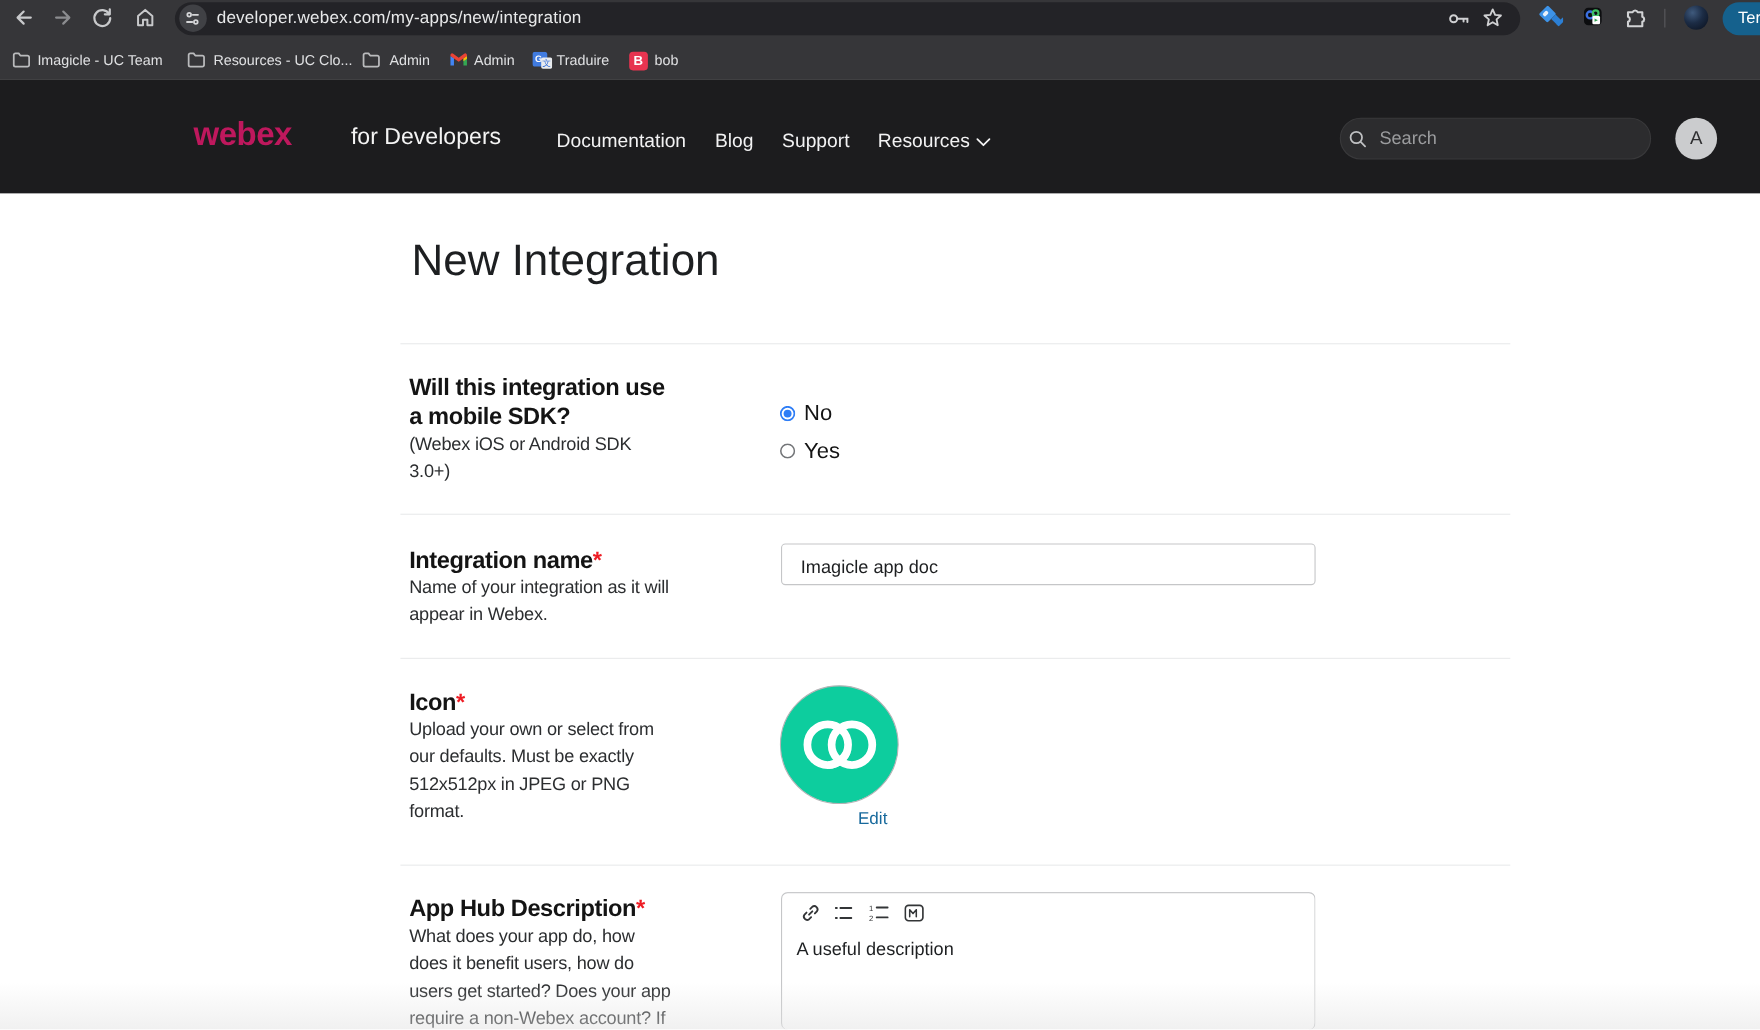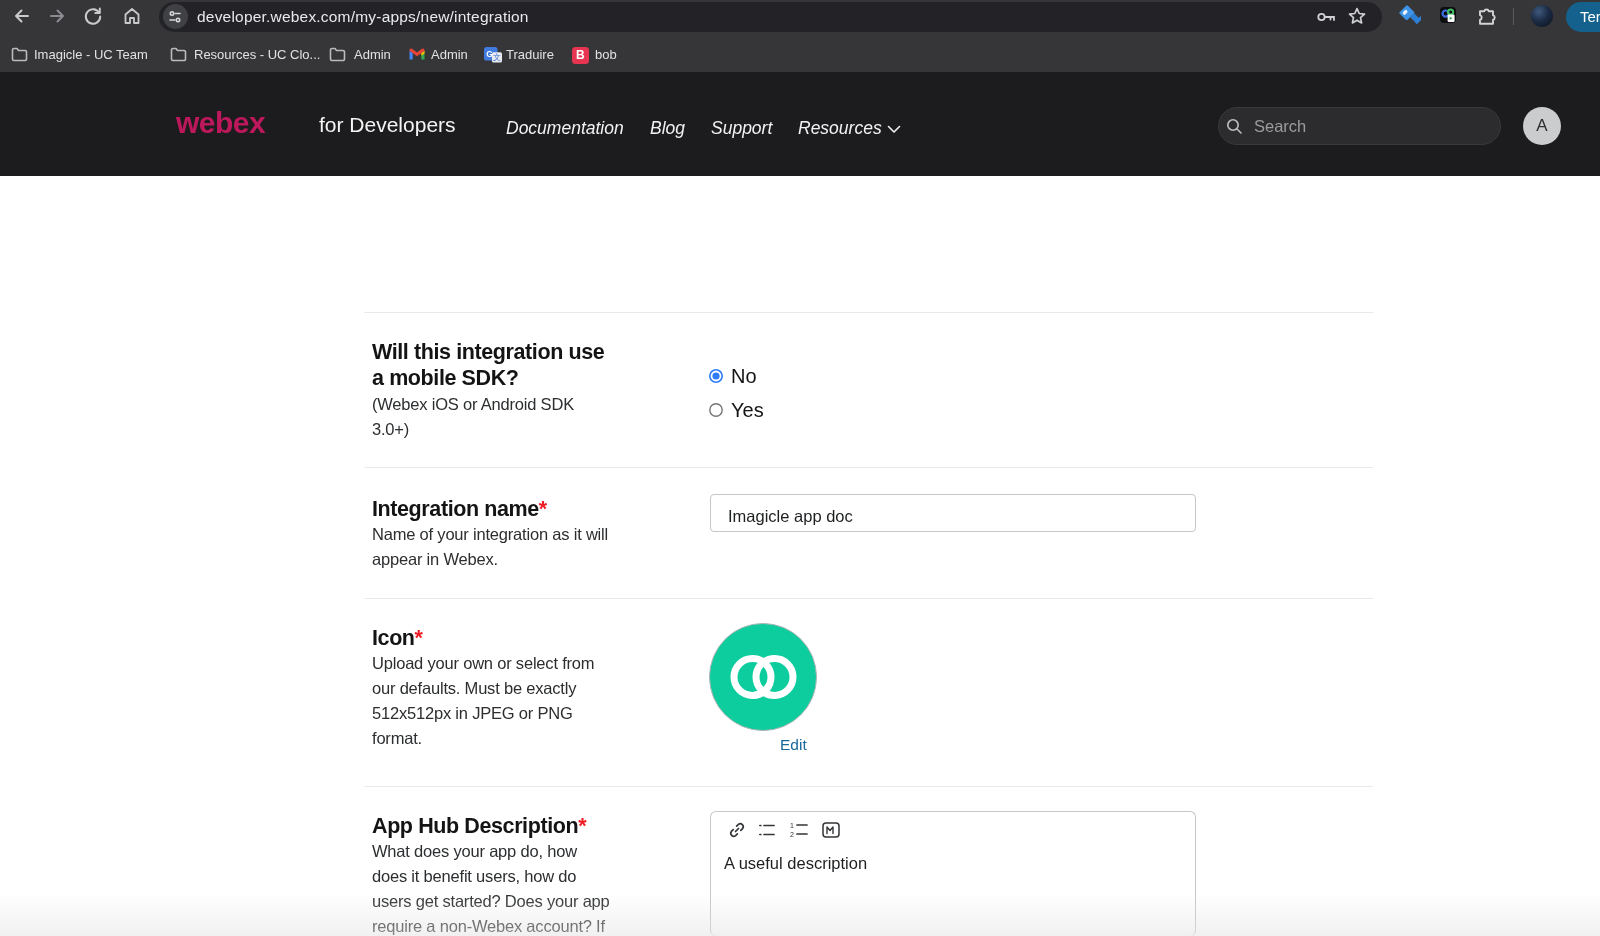--- a/index.html
+++ b/index.html
@@ -10,21 +10,21 @@
 #chromebar { position:absolute; left:0; top:0; width:1600px; height:72px; background:#363639; }
 #pill { position:absolute; left:159px; top:2px; width:1223px; height:30px; border-radius:15px; background:#232327; }
 #tunecirc { position:absolute; left:163px; top:4px; width:25px; height:25px; border-radius:50%; background:#404145; }
 #urltext { position:absolute; left:197px; top:8px; font-size:15.5px; color:#e8e9ea; letter-spacing:0.2px; }
 #terpill { position:absolute; left:1566px; top:2px; width:60px; height:30px; border-radius:15px; background:#15618d; color:#fff; font-size:15px; line-height:30px; padding-left:14px; }
 .bmtext { position:absolute; top:47px; font-size:13px; color:#e0e1e3; }
 
 #wxheader { position:absolute; left:0; top:72px; width:1600px; height:104px; background:#1c1c1e; }
 #wxlogo { position:absolute; left:176px; top:107.5px; color:#be185d; font-size:30px; font-weight:bold; line-height:30px; letter-spacing:-0.5px;}
 #wxfordev { position:absolute; left:275px; top:113.5px; color:#f4f4f4; font-size:21px; line-height:21px;margin-left:44px; }
-.navitem { position:absolute; top:120px; color:#f2f2f3; font-size:17.5px; line-height:17.5px;font-style:italic; }
+.navitem { position:absolute; top:120px; color:#f2f2f3; font-size:17.5px; line-height:17.5px; }
 #searchpill { position:absolute; left:1218px; top:107px; width:283px; height:38px; border-radius:19px; background:#2c2c2e; border:1px solid #39393b; }
 #searchtext { position:absolute; left:1254px; top:118px; font-size:16.5px; line-height:16.5px; color:#9b9c9e; }
 #avatarA { position:absolute; left:1523px; top:107px; width:38px; height:38px; border-radius:50%; background:#cbccce; color:#2e2e30; font-size:17px; text-align:center; line-height:38px; }
 
 #content { position:absolute; left:0; top:176px; width:1600px; height:760px; background:#fff; }
 .divider { position:absolute; left:364px; width:1009px; height:1px; background:#e9eaeb; }
 h1 { position:absolute; left:374px; top:217px; font-size:40px; font-weight:400; color:#1d1f21; line-height:40px; letter-spacing:0; }
 .seclabel { position:absolute; left:372px; font-size:21.5px; font-weight:bold; color:#141414; line-height:26px; letter-spacing:-0.4px; }
 .seclabel .req { color:#ee1c24; }
 .secdesc { position:absolute; left:372px; font-size:16.5px; color:#2c2e30; line-height:25px; width:310px; letter-spacing:-0.2px; }
@@ -137,20 +137,21 @@
   </svg>
   <div id="searchpill"></div>
   <svg class="abs" style="left:1226px;top:118px" width="17" height="17" viewBox="0 0 17 17" fill="none" stroke="#bfc0c2" stroke-width="1.6" stroke-linecap="round">
     <circle cx="7" cy="7" r="5.2"></circle>
     <line x1="11" y1="11" x2="15" y2="15"></line>
   </svg>
   <div id="searchtext">Search</div>
   <div id="avatarA">A</div>
 
   <div id="content"></div>
+  <h1>New Integration</h1>
   <div class="divider" style="top:312px"></div>
 
   <div class="seclabel" style="top:339px">Will this integration use<br>a mobile SDK?</div>
   <div class="secdesc" style="top:392px">(Webex iOS or Android SDK<br>3.0+)</div>
   <svg class="abs" style="left:709px;top:369px" width="14" height="14" viewBox="0 0 14 14">
     <circle cx="7" cy="7" r="6.2" fill="none" stroke="#2e7df6" stroke-width="1.6"></circle>
     <circle cx="7" cy="7" r="3.6" fill="#2e7df6"></circle>
   </svg>
   <div class="rlabel" style="left:731px;top:368px">No</div>
   <svg class="abs" style="left:709px;top:403px" width="14" height="14" viewBox="0 0 14 14">

